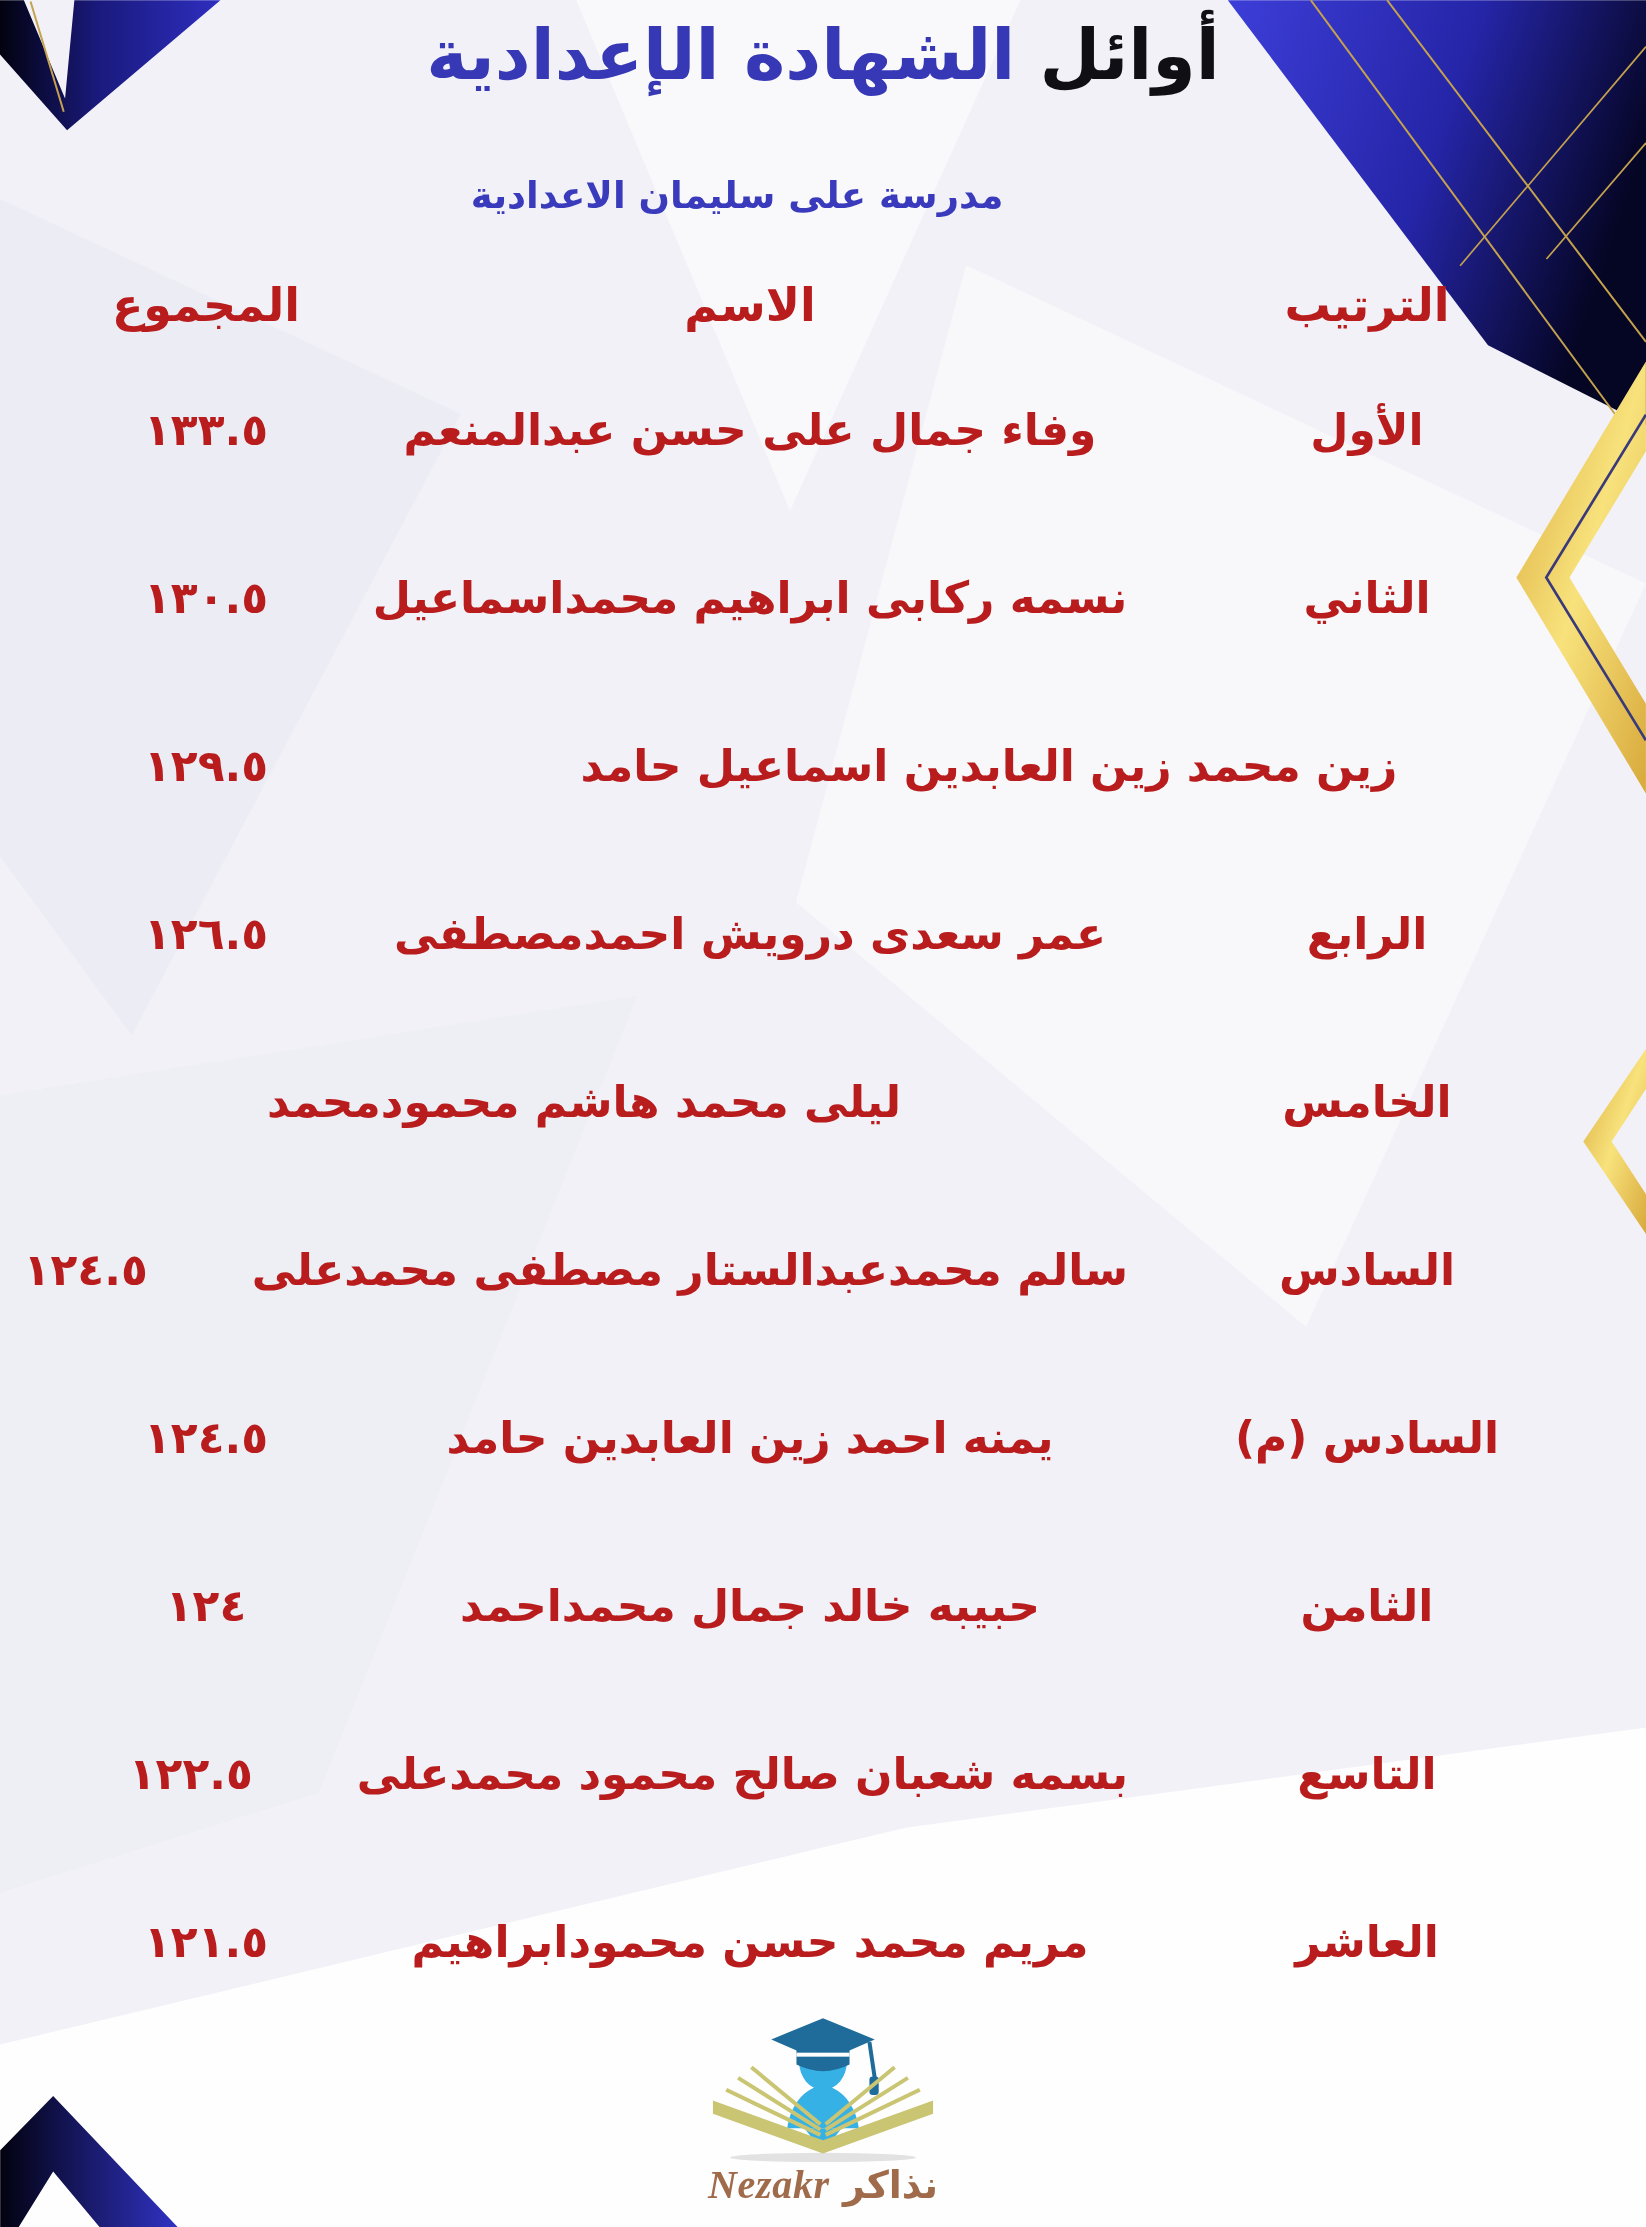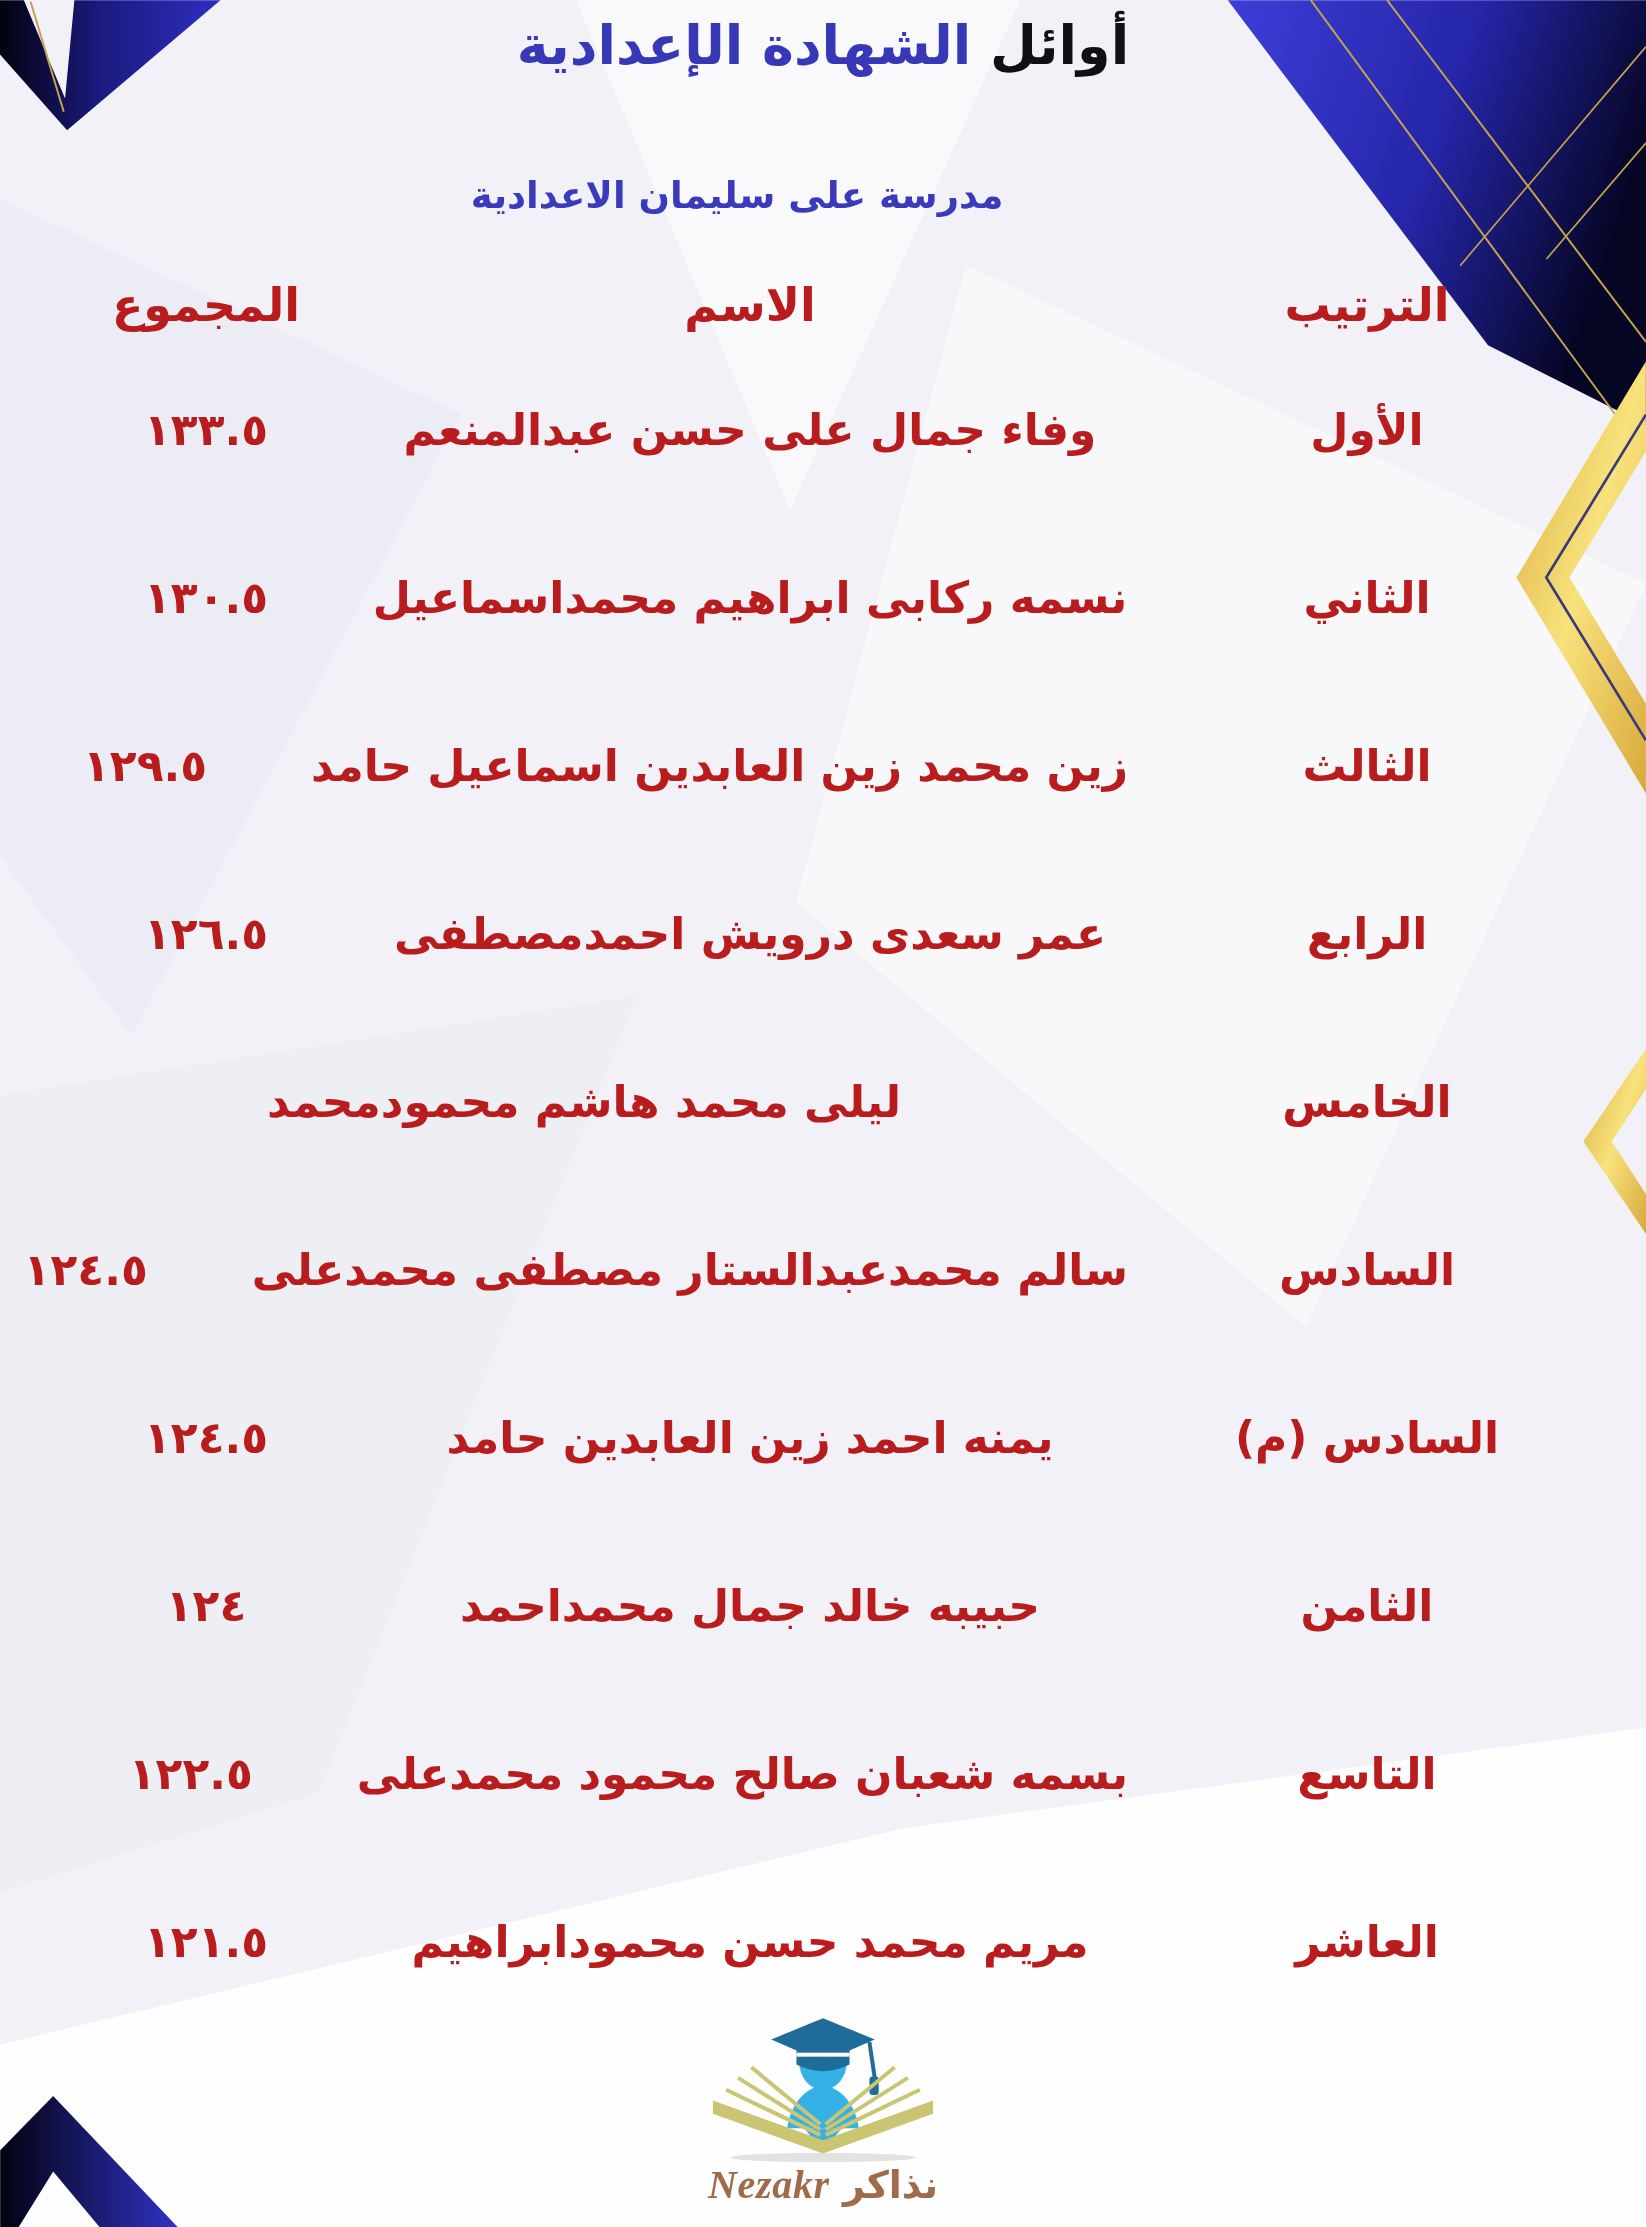--- a/index.html
+++ b/index.html
@@ -17,21 +17,21 @@
   .f3{left:0;top:1394px;width:1646px;height:834px;background:#ffffff;opacity:.9;
       clip-path:polygon(0 78%,55% 52%,100% 40%,100% 100%,0 100%);}
   .f4{left:796px;top:265px;width:850px;height:1062px;background:#ffffff;opacity:.5;
       clip-path:polygon(20% 0,100% 30%,60% 100%,0 60%);}
   .f5{left:0;top:996px;width:1062px;height:996px;background:#ebebf3;opacity:.5;
       clip-path:polygon(0 10%,60% 0,30% 80%,0 90%);}
 
   .deco{position:absolute;pointer-events:none;}
 
   .title-wrap{position:absolute;top:12px;left:0;width:100%;text-align:center;}
-  .title{font-size:54px;font-weight:bold;line-height:1.25;letter-spacing:0.7px;}
+  .title{font-size:70px;font-weight:bold;line-height:1.25;letter-spacing:0.7px;}
   .title .t-black{color:#101014;}
   .title .t-blue{color:#3738b6;}
   .subtitle{
     position:absolute;top:174px;left:-86px;width:100%;text-align:center;
     font-size:37px;font-weight:bold;color:#3a3bbc;
   }
 
   .rank-table{position:absolute;top:265px;left:40px;right:40px;}
   .trow{display:flex;direction:rtl;align-items:center;height:168px;}
   .trow.thead{height:80px;}
@@ -136,21 +136,20 @@
       <span class="cell rank">الأول</span>
       <span class="cell name">وفاء جمال على حسن عبدالمنعم</span>
       <span class="cell total">١٣٣.٥</span>
     </div>
     <div class="trow">
       <span class="cell rank">الثاني</span>
       <span class="cell name">نسمه ركابى ابراهيم محمداسماعيل</span>
       <span class="cell total">١٣٠.٥</span>
     </div>
     <div class="trow">
-      <span class="cell rank">الثالث</span>
       <span class="cell name">زين محمد زين العابدين اسماعيل حامد</span>
       <span class="cell total">١٢٩.٥</span>
     </div>
     <div class="trow">
       <span class="cell rank">الرابع</span>
       <span class="cell name">عمر سعدى درويش احمدمصطفى</span>
       <span class="cell total">١٢٦.٥</span>
     </div>
     <div class="trow">
       <span class="cell rank">الخامس</span>

